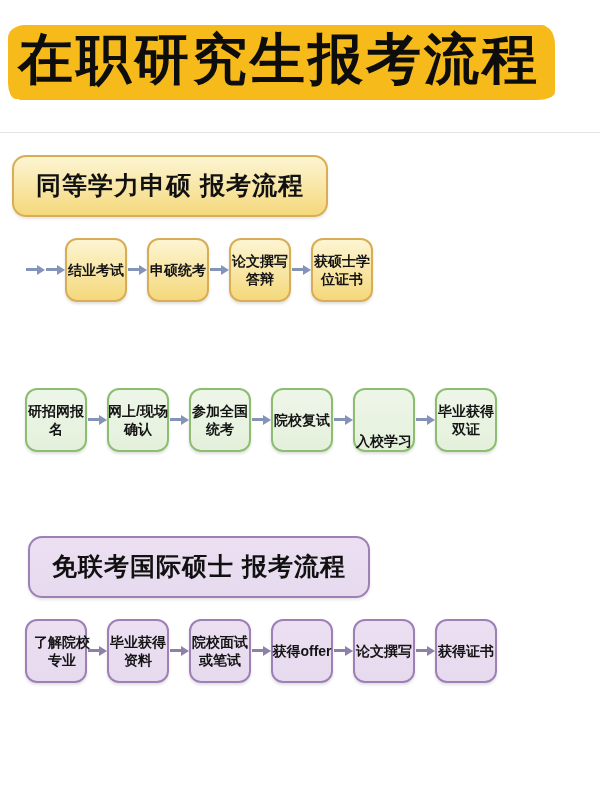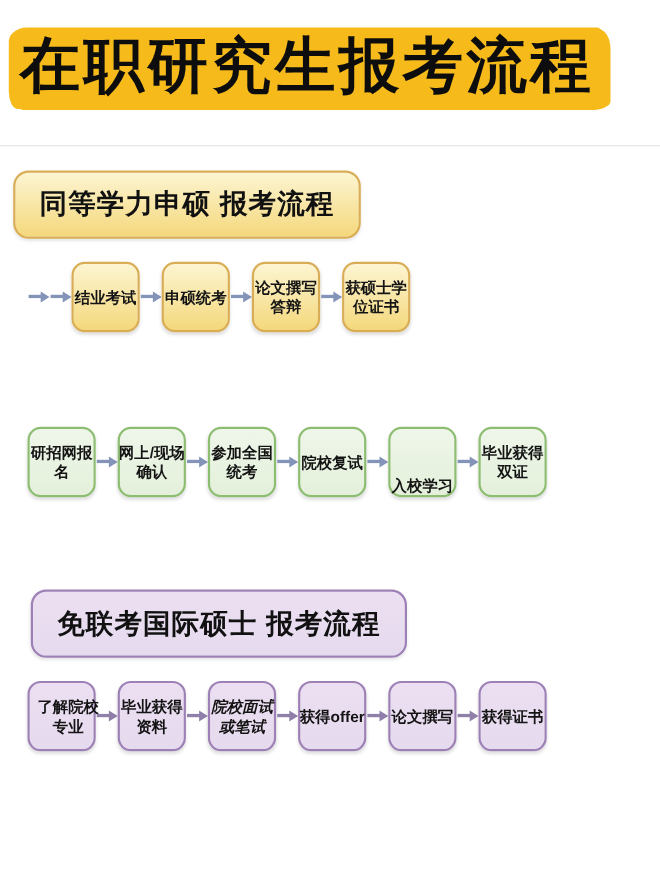--- a/index.html
+++ b/index.html
@@ -204,21 +204,21 @@
           <span class="arrow-head" style="border-left-color: rgb(143, 128, 169);"></span>
         </div>
         <div class="step-box" style="background: linear-gradient(rgb(236, 223, 242), rgb(230, 218, 238)); border-color: rgb(157, 128, 181);">
           <div class="step-line">毕业获得</div>
           <div class="step-line">资料</div>
         </div>
         <div class="arrow">
           <span class="arrow-shaft" style="background: rgb(143, 128, 169);"></span>
           <span class="arrow-head" style="border-left-color: rgb(143, 128, 169);"></span>
         </div>
-        <div class="step-box" style="background: linear-gradient(rgb(236, 223, 242), rgb(230, 218, 238)); border-color: rgb(157, 128, 181); font-style: italic;">
+        <div class="step-box" style="background: linear-gradient(rgb(236, 223, 242), rgb(230, 218, 238)); border-color: rgb(157, 128, 181);">
           <div class="step-line">院校面试</div>
           <div class="step-line">或笔试</div>
         </div>
         <div class="arrow">
           <span class="arrow-shaft" style="background: rgb(143, 128, 169);"></span>
           <span class="arrow-head" style="border-left-color: rgb(143, 128, 169);"></span>
         </div>
         <div class="step-box" style="background: linear-gradient(rgb(236, 223, 242), rgb(230, 218, 238)); border-color: rgb(157, 128, 181);">
           <div class="step-line">获得offer</div>
         </div>

